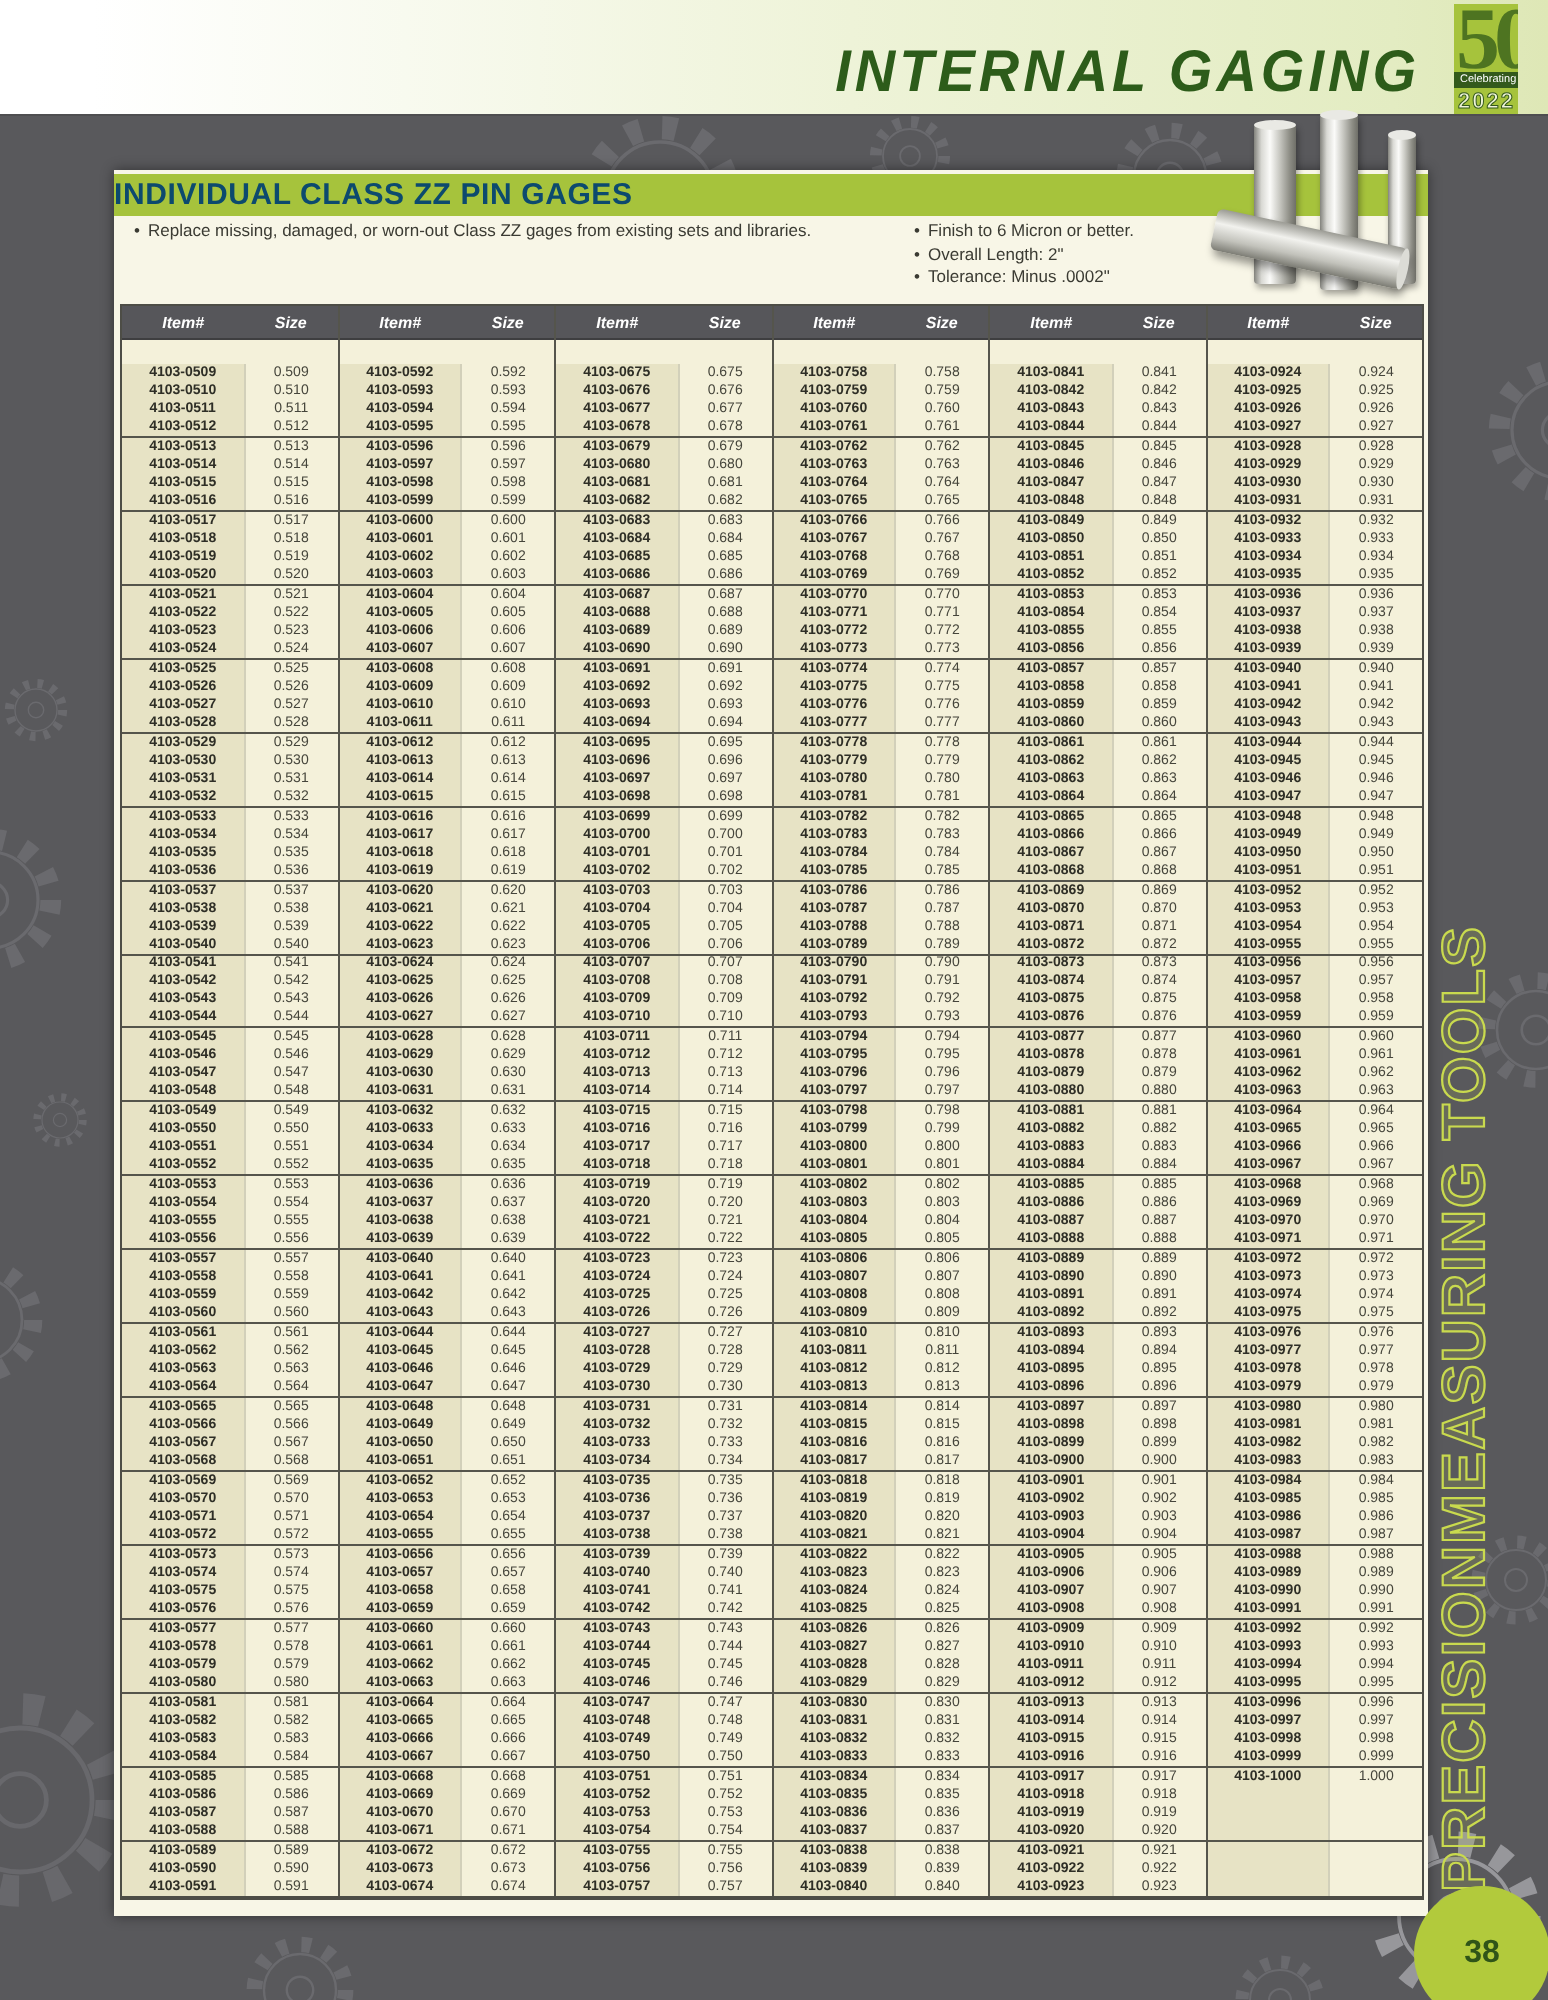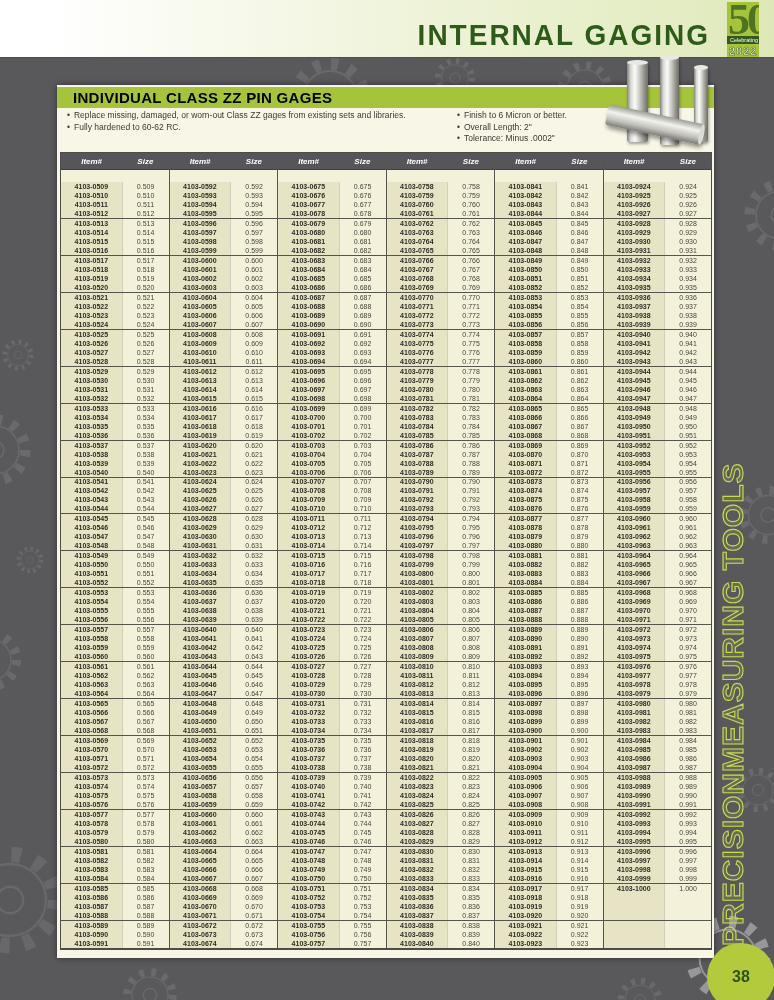--- a/index.html
+++ b/index.html
@@ -9,20 +9,21 @@
     font-family:"Liberation Sans",sans-serif;
     -webkit-font-smoothing:antialiased;
   }
   
   .gears-layer{position:absolute;left:0;top:0;z-index:0;pointer-events:none;}
   
   .banner{
     position:absolute;left:0;top:0;width:774px;height:57px;z-index:2;
     background:linear-gradient(to right,#ffffff 6%,#eef3d8 55%,#e3ecc2 90%,#dee7b6 100%);
     border-bottom:1px solid #4e4e50;
+    font-style:italic;
   }
   .banner-title{
     position:absolute;right:64px;top:20px;
     font-size:28px;font-weight:bold;letter-spacing:2px;
     color:var(--dark-green,#2d5c1a);
     transform:scaleY(1.05);
   }
   
   .logo{
     position:absolute;left:727px;top:2px;width:32px;height:55px;z-index:3;
@@ -45,22 +46,22 @@
   }
   
   .panel{
     position:absolute;left:57px;top:85px;width:657px;height:873px;z-index:2;
     background:var(--panel-bg,#f8f6e7);
     box-shadow:0 0 6px rgba(0,0,0,.45);
   }
   .section-bar{
     position:absolute;left:0;top:2px;right:0;height:21px;
     background:var(--accent,#a6c33c);
-    color:#000000;font-weight:bold;font-size:15px;line-height:21px;
-    padding-left:16px;letter-spacing:.3px;
+    color:#0c4a6e;font-weight:bold;font-size:15px;line-height:21px;
+    padding-left:0;letter-spacing:.3px;
   }
   .bullets{position:absolute;top:25px;margin:0;padding:0;list-style:none;
     font-size:8.5px;line-height:11.5px;color:#3b3b33;}
   .bullets li::before{content:"•";margin-right:4px;}
   .bullets.left{left:10px;width:385px;}
   .bullets.right{left:400px;width:190px;}
   
   .gage-table{
     position:absolute;left:3px;top:67px;width:652px;height:798px;
     display:flex;box-sizing:border-box;
@@ -150,21 +151,20 @@
   <div class="logo-50">50</div>
   <div class="logo-celebrating">Celebrating</div>
   <div class="logo-year">2022</div>
 </div>
 
 <div class="panel">
   <div class="section-bar">INDIVIDUAL CLASS ZZ PIN GAGES</div>
 
   <ul class="bullets left">
     <li>Replace missing, damaged, or worn-out Class ZZ gages from existing sets and libraries.</li>
-    <li>Fully hardened to 60-62 RC.</li>
   </ul>
   <ul class="bullets right">
     <li>Finish to 6 Micron or better.</li>
     <li>Overall Length: 2"</li>
     <li>Tolerance: Minus .0002"</li>
   </ul>
 
   <div class="gage-table">
       <div class="pair">
         <div class="pair-head">

